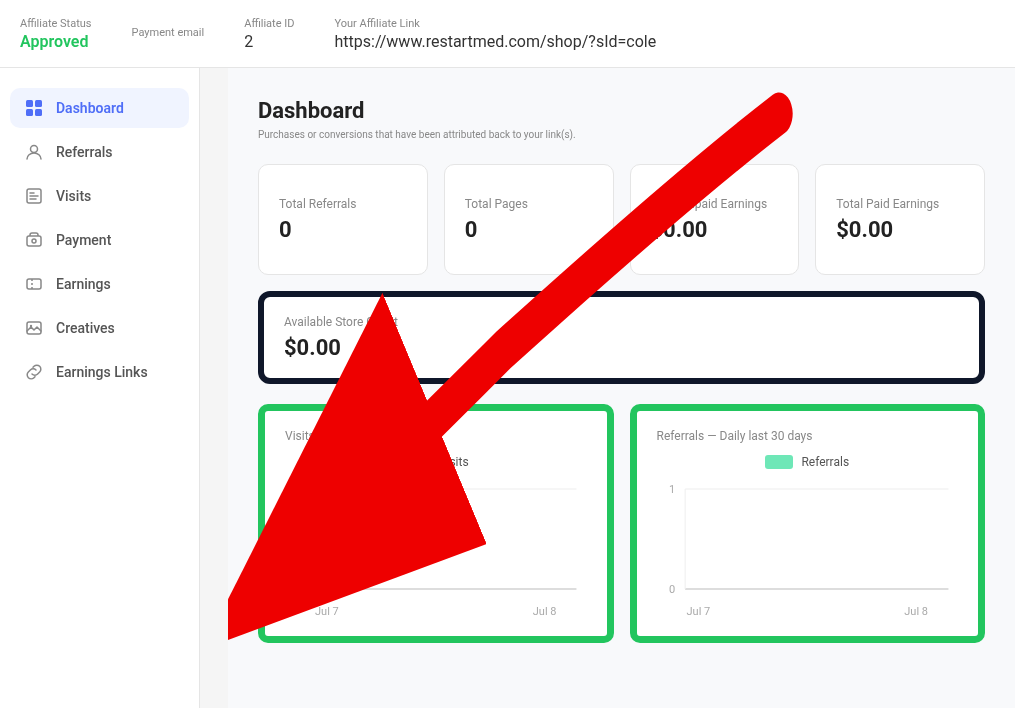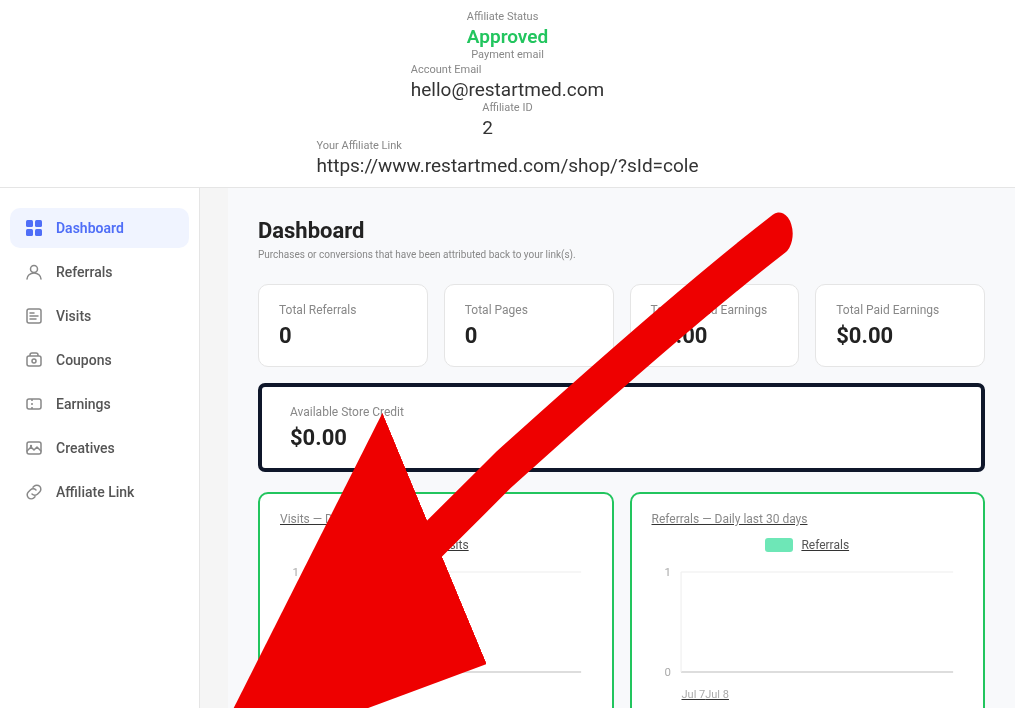--- a/index.html
+++ b/index.html
@@ -5,26 +5,26 @@
     * { box-sizing: border-box; margin: 0; padding: 0; }
     body { font-family: -apple-system, BlinkMacSystemFont, 'Segoe UI', Roboto, sans-serif; background: #f5f5f5; font-size: 14px; color: #333; }
 
     
     .top-bar {
       background: #fff;
       border-bottom: 1px solid #e5e5e5;
       padding: 10px 20px;
       display: flex;
       align-items: center;
+      gap: 40px;
       min-height: 68px;
-      flex-direction: column;
     }
     .top-bar-item { display: flex; flex-direction: column; }
     .top-bar-label { font-size: 11px; color: #888; margin-bottom: 2px; }
-    .top-bar-value { font-size: 19px; color: #333; }
+    .top-bar-value { font-size: 16px; color: #333; }
     .top-bar-value.approved { color: #22c55e; font-weight: 600; }
 
     
     .main-layout {
       display: flex;
       height: calc(100vh - 68px);
       gap: 28px;
     }
 
     
@@ -88,57 +88,56 @@
     
     .stats-row {
       display: flex;
       gap: 16px;
       margin-bottom: 16px;
     }
     .stat-card {
       background: #fff;
       border: 1px solid #e5e5e5;
       border-radius: 10px;
-      padding: 18px 20px;
+      padding: 32px 20px;
       flex: 1;
     }
     .stat-card-label {
       font-size: 12px;
       color: #888;
       margin-bottom: 6px;
     }
     .stat-card-value {
       font-size: 22px;
       font-weight: 700;
       color: #222;
     }
 
     
     .store-credit-card {
       background: #fff;
-      border: 4px solid #0f172a;
-      border-radius: 7px;
-      padding: 18px 28px;
+      border: 6px solid #0f172a;
+      border-radius: 12px;
+      padding: 18px 20px;
       margin-bottom: 20px;
     }
     .store-credit-card .stat-card-label { font-size: 12px; color: #888; margin-bottom: 6px; }
     .store-credit-card .stat-card-value { font-size: 22px; font-weight: 700; color: #222; }
 
     
     .charts-row {
       display: flex;
       gap: 16px;
     }
     .chart-card {
       background: #fff;
-      border: 2px solid #22c55e;
+      border: 7px solid #22c55e;
       border-radius: 10px;
       padding: 18px 20px;
       flex: 1;
-      text-decoration: underline;
     }
     .chart-title {
       font-size: 12px;
       color: #888;
       margin-bottom: 12px;
     }
     .chart-legend {
       display: flex;
       align-items: center;
       gap: 8px;
@@ -155,20 +154,21 @@
     .chart-area {
       position: relative;
       height: 120px;
     }
     .chart-svg {
       width: 100%;
       height: 100%;
     }
     .chart-x-labels {
       display: flex;
+      justify-content: space-between;
       padding: 0 30px 0 30px;
       font-size: 11px;
       color: #aaa;
       margin-top: 4px;
     }
 
     
     .arrow-overlay {
       position: absolute;
       top: 0;
@@ -184,24 +184,20 @@
 <div class="top-bar">
   <div class="top-bar-item">
     <span class="top-bar-label">Affiliate Status</span>
     <span class="top-bar-value approved">Approved</span>
   </div>
   <div class="top-bar-item">
     <span class="top-bar-label">Payment email</span>
     <span class="top-bar-value"></span>
   </div>
   <div class="top-bar-item">
-    <span class="top-bar-label">Account Email</span>
-    <span class="top-bar-value">hello@restartmed.com</span>
-  </div>
-  <div class="top-bar-item">
     <span class="top-bar-label">Affiliate ID</span>
     <span class="top-bar-value">2</span>
   </div>
   <div class="top-bar-item">
     <span class="top-bar-label">Your Affiliate Link</span>
     <span class="top-bar-value">https://www.restartmed.com/shop/?sId=cole</span>
   </div>
 </div>
 
 <div class="main-layout">
@@ -241,21 +237,21 @@
     </div>
 
     <div class="sidebar-item">
       <span class="sidebar-icon">
         <svg width="18" height="18" viewBox="0 0 18 18" fill="none">
           <rect x="2" y="5" width="14" height="10" rx="2" stroke="#888" stroke-width="1.5"></rect>
           <path d="M5 5V4a2 2 0 012-2h4a2 2 0 012 2v1" stroke="#888" stroke-width="1.5"></path>
           <circle cx="9" cy="10" r="2" stroke="#888" stroke-width="1.5"></circle>
         </svg>
       </span>
-      <span>Coupons</span>
+      <span>Payment</span>
     </div>
 
     <div class="sidebar-item">
       <span class="sidebar-icon">
         <svg width="18" height="18" viewBox="0 0 18 18" fill="none">
           <rect x="2" y="4" width="14" height="10" rx="2" stroke="#888" stroke-width="1.5"></rect>
           <line x1="7" y1="4" x2="7" y2="14" stroke="#888" stroke-width="1.5" stroke-dasharray="2 2"></line>
         </svg>
       </span>
       <span>Earnings</span>
@@ -272,21 +268,21 @@
       <span>Creatives</span>
     </div>
 
     <div class="sidebar-item">
       <span class="sidebar-icon">
         <svg width="18" height="18" viewBox="0 0 18 18" fill="none">
           <path d="M7 11a4 4 0 005.657 0l2-2a4 4 0 00-5.657-5.657L8 4.343" stroke="#888" stroke-width="1.5" stroke-linecap="round"></path>
           <path d="M11 7a4 4 0 00-5.657 0l-2 2a4 4 0 005.657 5.657L10 13.657" stroke="#888" stroke-width="1.5" stroke-linecap="round"></path>
         </svg>
       </span>
-      <span>Affiliate Link</span>
+      <span>Earnings Links</span>
     </div>
 
 
 
   </nav>
 
   <main class="content">
     <h1 class="page-title">Dashboard</h1>
     <p class="page-subtitle">Purchases or conversions that have been attributed back to your link(s).</p>
 

